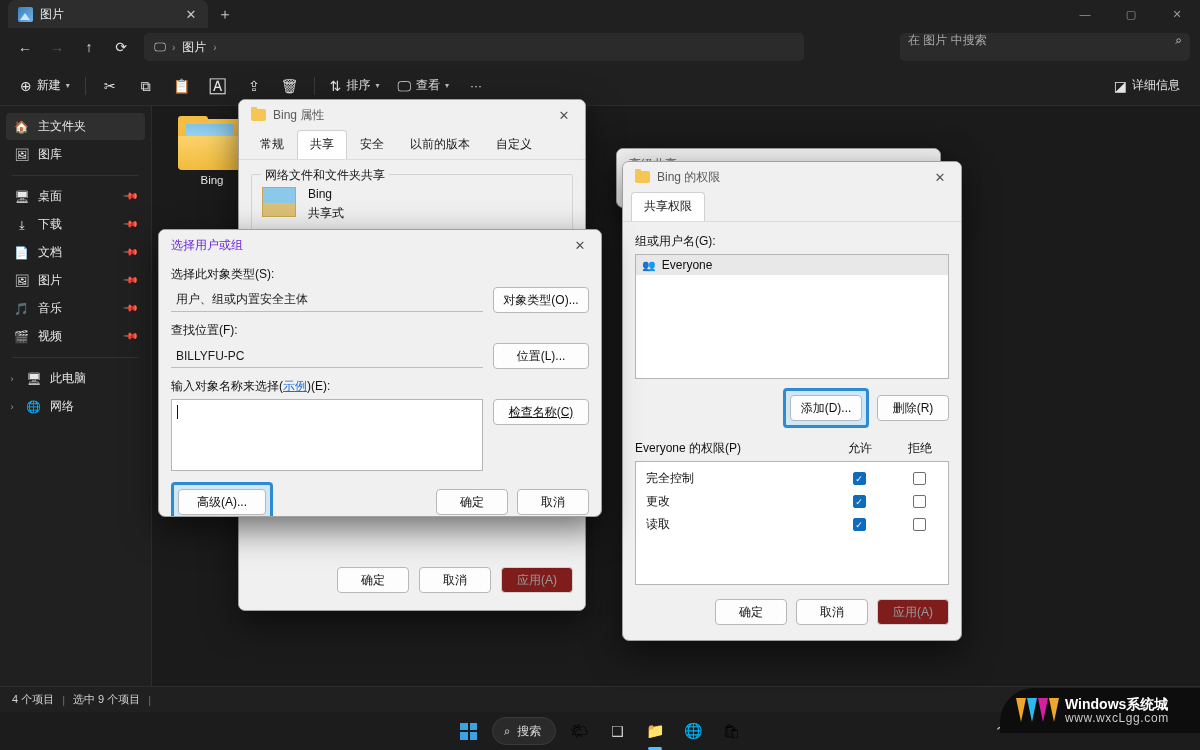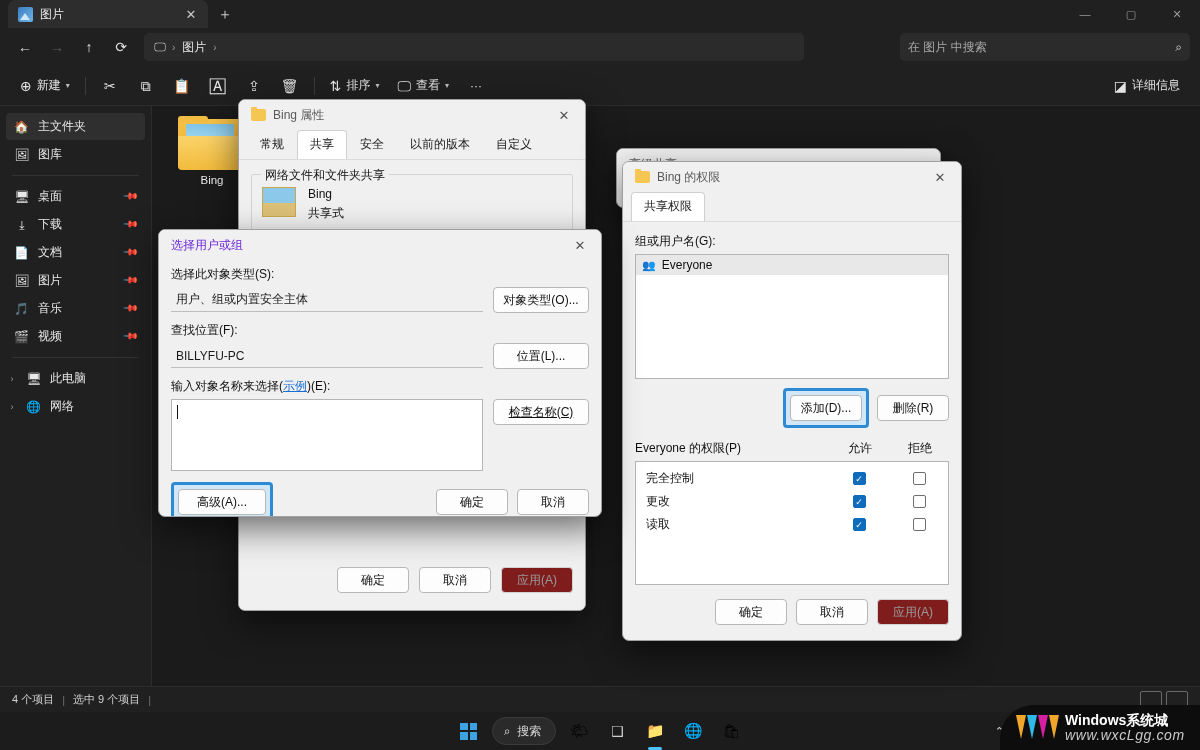--- a/index.html
+++ b/index.html
@@ -71,21 +71,21 @@
   .crumbbar {
     flex: 1; height: 28px; background: #2b2b2b; border-radius: 5px;
     display: flex; align-items: center; padding: 0 8px; gap: 4px;
     margin: 0 6px; max-width: 660px;
   }
   .crumb-ico { width: 16px; height: 16px; display:flex;align-items:center;justify-content:center; color:#cfcfcf; font-size: 12px;}
   .crumb { font-size: 12px; color: #e6e6e6; padding: 0 3px; }
   .crumb-sep { color: #9a9a9a; font-size: 10px; }
   .searchbox {
     width: 290px; height: 28px; background: #2b2b2b; border-radius: 5px;
-    display: flex; align-items: center; padding: 0 8px; 
+    display: flex; align-items: flex-start; padding: 0 8px; 
     margin-left: auto;
   }
   .searchbox input {
     flex: 1; background: transparent; border: none; outline: none;
     color: #cfcfcf; font-size: 12px; font-family: inherit;
   }
   .searchbox input::placeholder { color: #a8a8a8; }
   .search-ico { color: #cfcfcf; font-size: 12px; }
 
   
@@ -238,29 +238,29 @@
     height: 28px; background: #2a2a2a; border: 1px solid #3b3b3b; border-radius: 14px;
     display: flex; align-items: center; gap: 7px; padding: 0 14px 0 11px; color: #d8d8d8; font-size: 12px;
   }
   .tb-active::after {
     content:""; position:absolute; bottom:-4px; left:50%; transform:translateX(-50%);
     width: 14px; height: 3px; background:#4cc2ff; border-radius:2px;
   }
   .tray { position: absolute; right: 196px; top: 0; height: 38px; display: flex; align-items: center; gap: 10px; color: #d8d8d8; font-size: 11px;}
 
   .watermark {
-    position: absolute; right: 0; bottom: 0; width: 200px; height: 45px;
+    position: absolute; right: 0; bottom: 17px; width: 200px; height: 45px;
     background: #0d0d0d; border-radius: 34px 0 0 0;
     display: flex; align-items: center; gap: 7px; padding-left: 16px;
   }
   .wm-logo { width: 42px; height: 26px; display: flex; align-items: flex-start; gap: 1px; }
   .wm-logo b { display: block; width: 0; height: 0; border-left: 5px solid transparent; border-right: 5px solid transparent; }
   .wm-txt { line-height: 1.05; }
   .wm-t1 { font-size: 14px; font-weight: bold; color: #fff; }
-  .wm-t2 { font-size: 14px; color: #c9c9c9; letter-spacing: .6px; font-style: italic; }
+  .wm-t2 { font-size: 12px; color: #c9c9c9; letter-spacing: .6px; }
 </style>
 </head>
 <body>
 
 <div id="root">
   <div class="desktop"></div>
 
   <div class="explorer">
 
     <div class="titlebar">

